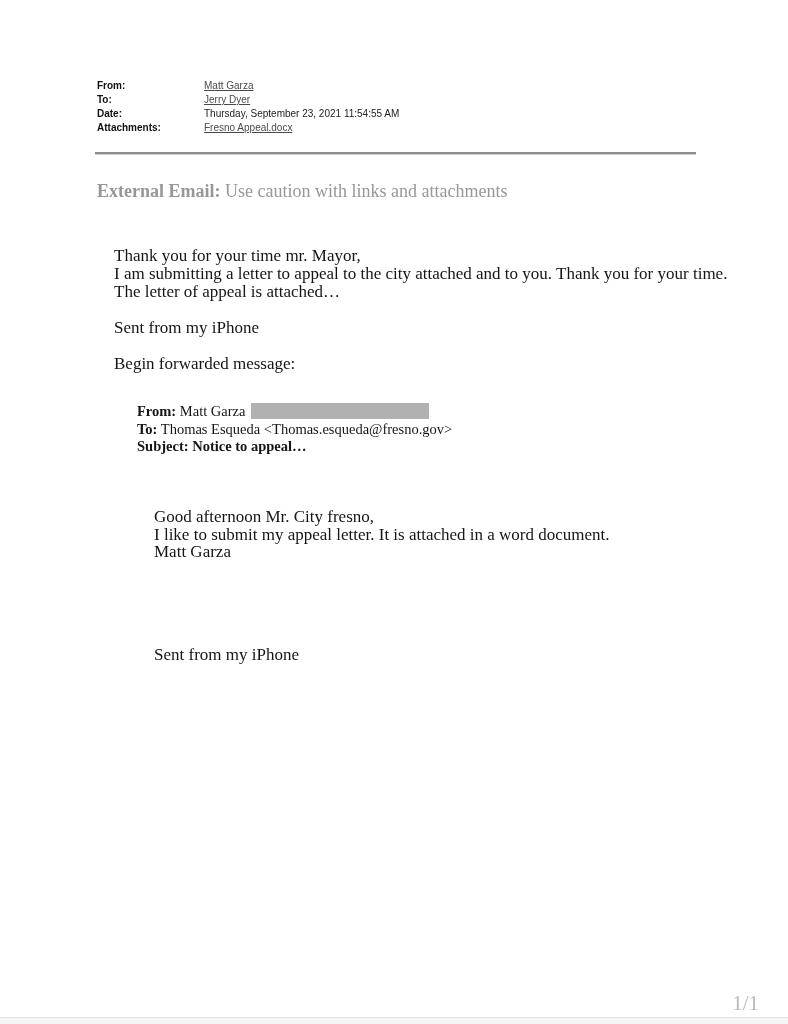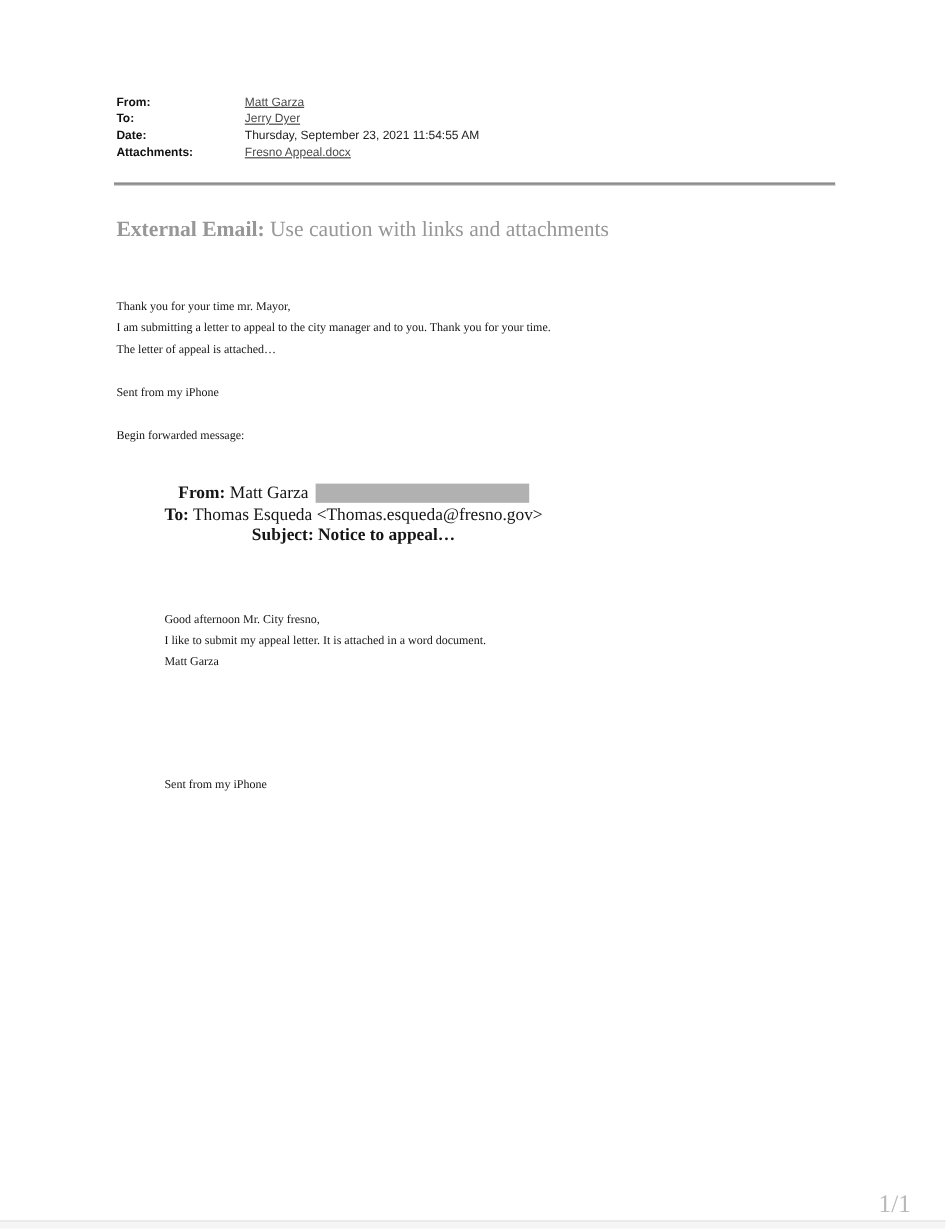--- a/index.html
+++ b/index.html
@@ -55,33 +55,32 @@
   .banner {
     position: absolute;
     left: 97px;
     top: 181px;
     font-size: 18px;
     color: var(--banner-gray);
   }
   .banner .banner-bold { font-weight: bold; }
 
   
-  .serif-block { font-size: 10px; line-height: 18px; }
+  .serif-block { font-size: 17px; line-height: 18px; margin-left: 17px; }
 
   .body1 { position: absolute; left: 97px; top: 247px; }
   .sig1  { position: absolute; left: 97px; top: 319px; }
   .fwd-intro { position: absolute; left: 97px; top: 355px; }
 
   .fwd-hdr {
     position: absolute;
     left: 137px;
     top: 403px;
     font-size: 14.5px;
     line-height: 17.5px;
-    text-align: center;
   }
   .fwd-hdr b { font-weight: bold; }
   .fwd-subject { font-weight: bold; }
 
   .redaction {
     display: inline-block;
     width: 178px;
     height: 16px;
     background: var(--redaction-gray);
     vertical-align: text-bottom;
@@ -135,21 +134,21 @@
   </div>
 
   <div class="divider"></div>
 
   <div class="banner">
     <span class="banner-bold">External Email:</span><span> Use caution with links and attachments</span>
   </div>
 
   <div class="body1 serif-block">
     <div>Thank you for your time mr. Mayor,</div>
-    <div>I am submitting a letter to appeal to the city manager and to you. Thank you for your time.</div>
+    <div>I am submitting a letter to appeal to the city attached and to you. Thank you for your time.</div>
     <div>The letter of appeal is attached…</div>
   </div>
 
   <div class="sig1 serif-block">Sent from my iPhone</div>
 
   <div class="fwd-intro serif-block">Begin forwarded message:</div>
 
   <div class="fwd-hdr">
     <div><b>From:</b><span> Matt Garza </span><span class="redaction"></span></div>
     <div><b>To:</b><span> Thomas Esqueda &lt;Thomas.esqueda@fresno.gov&gt;</span></div>

